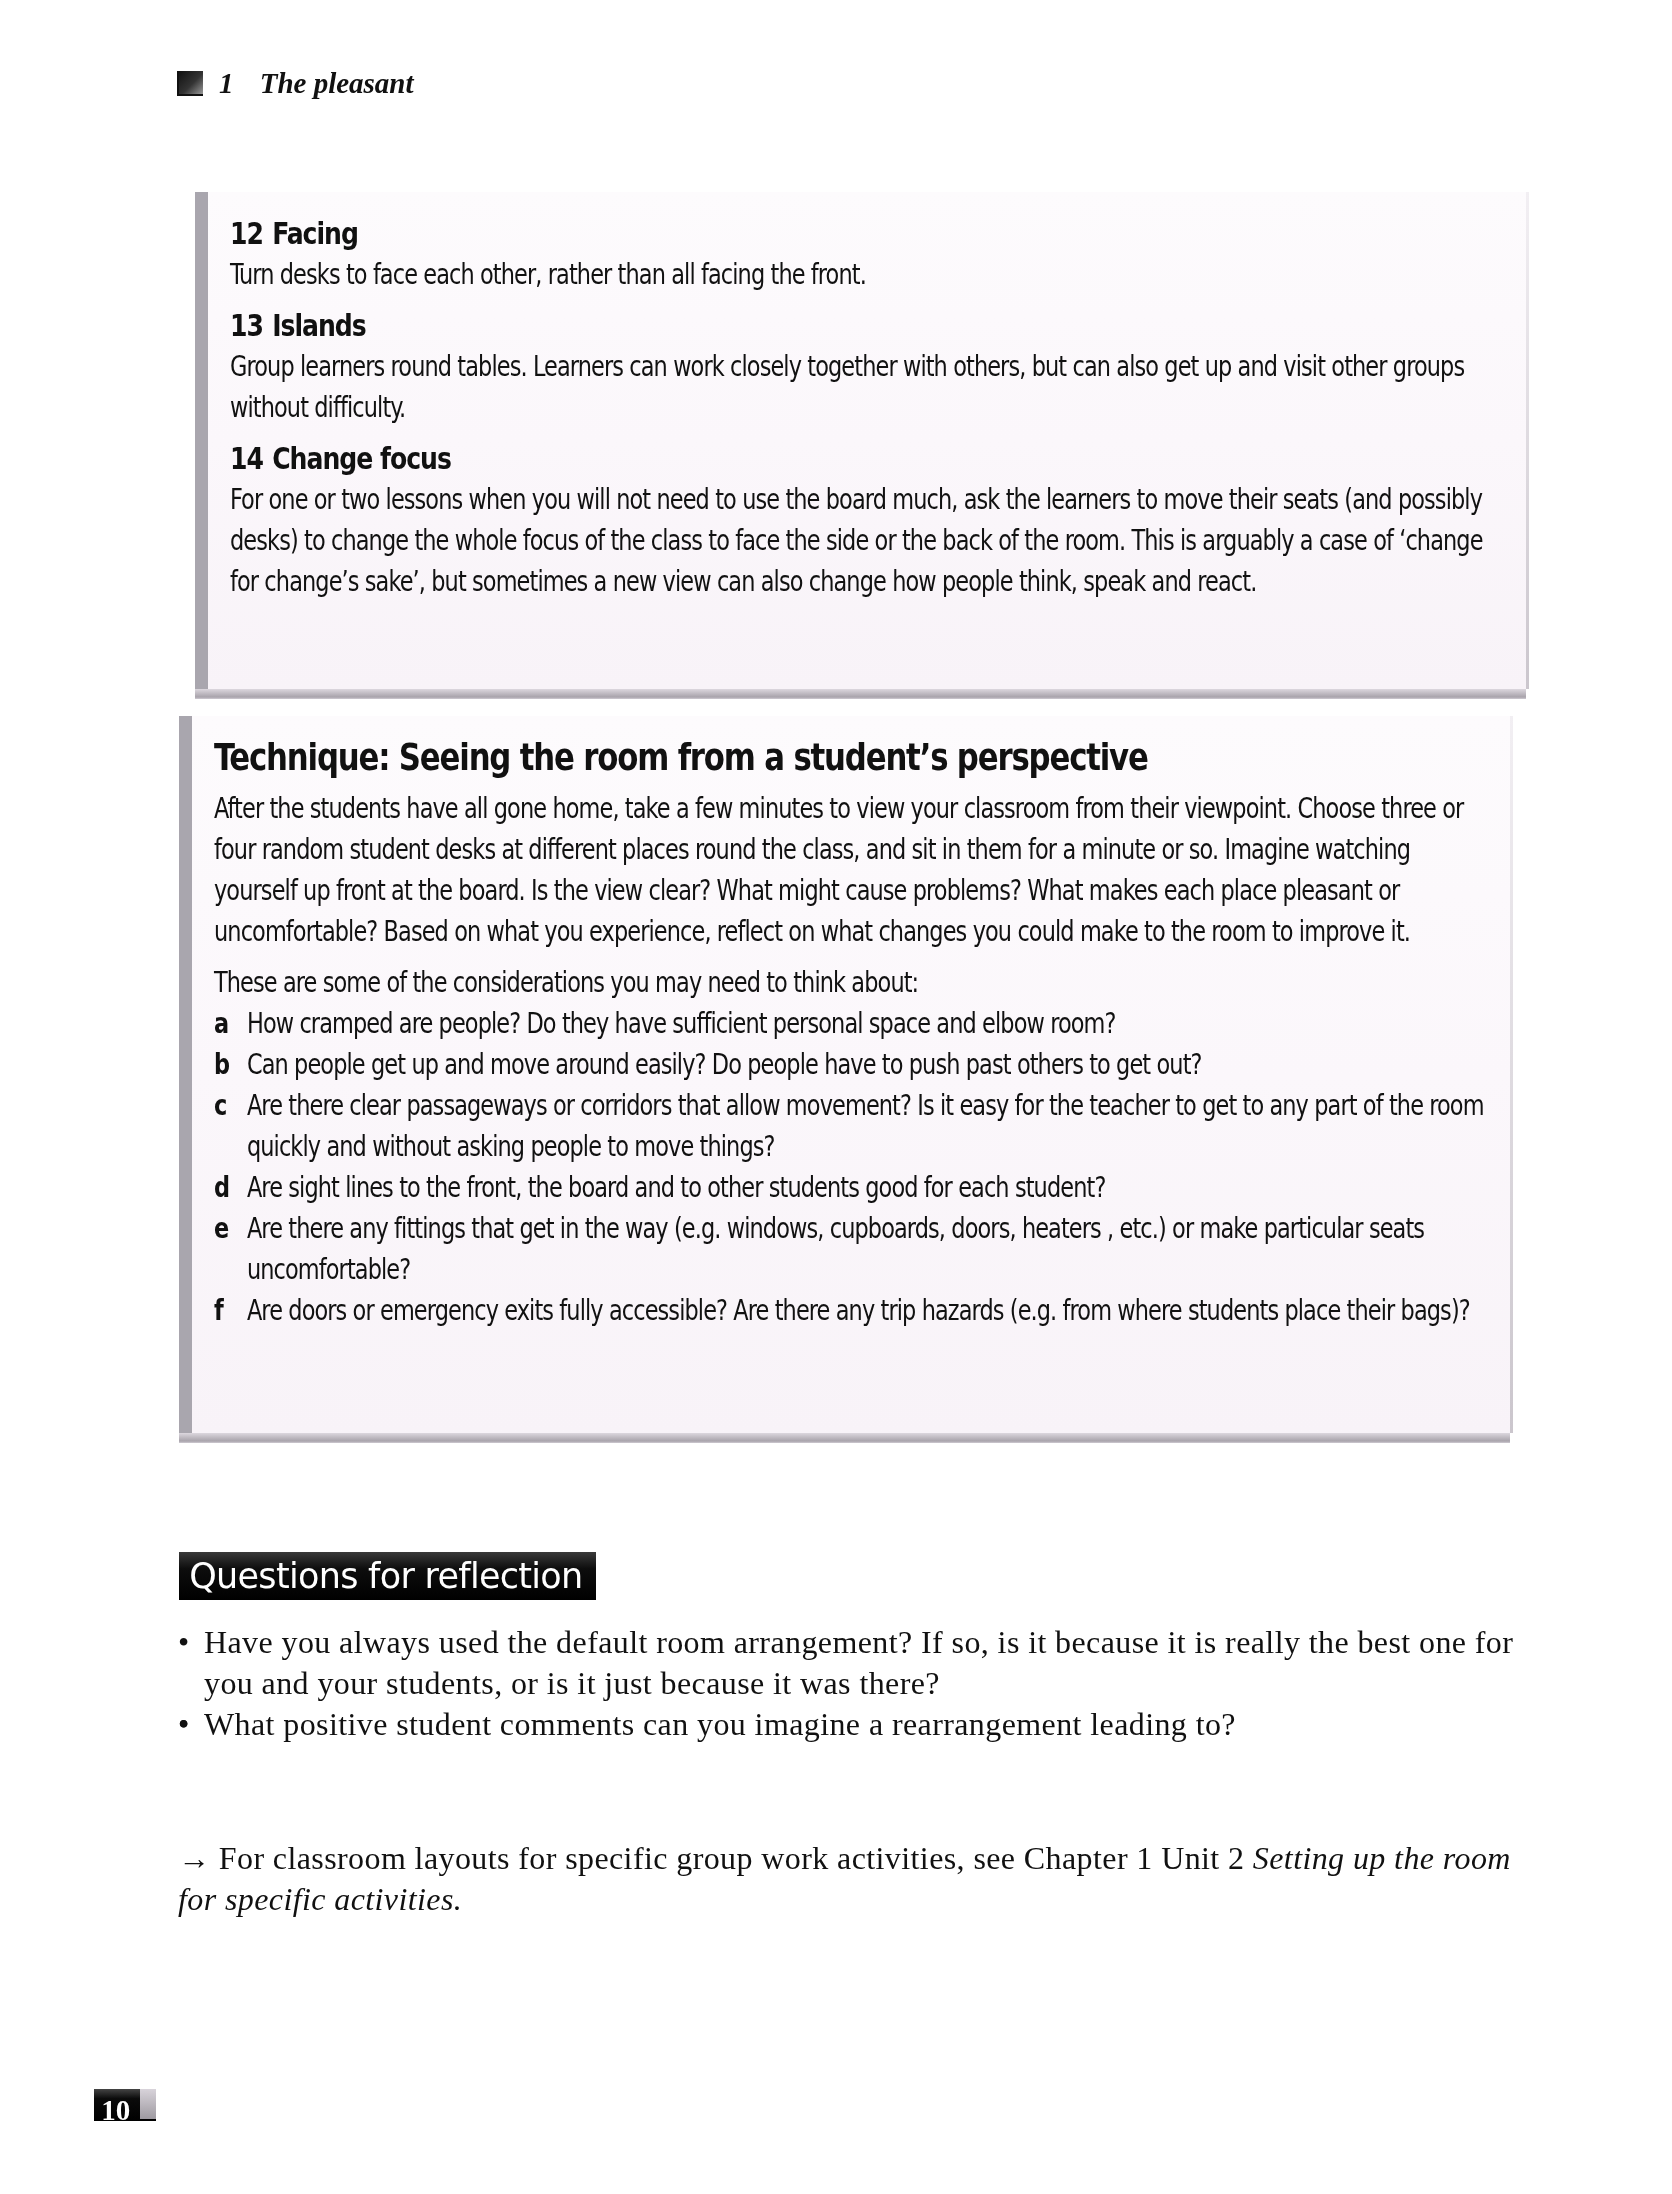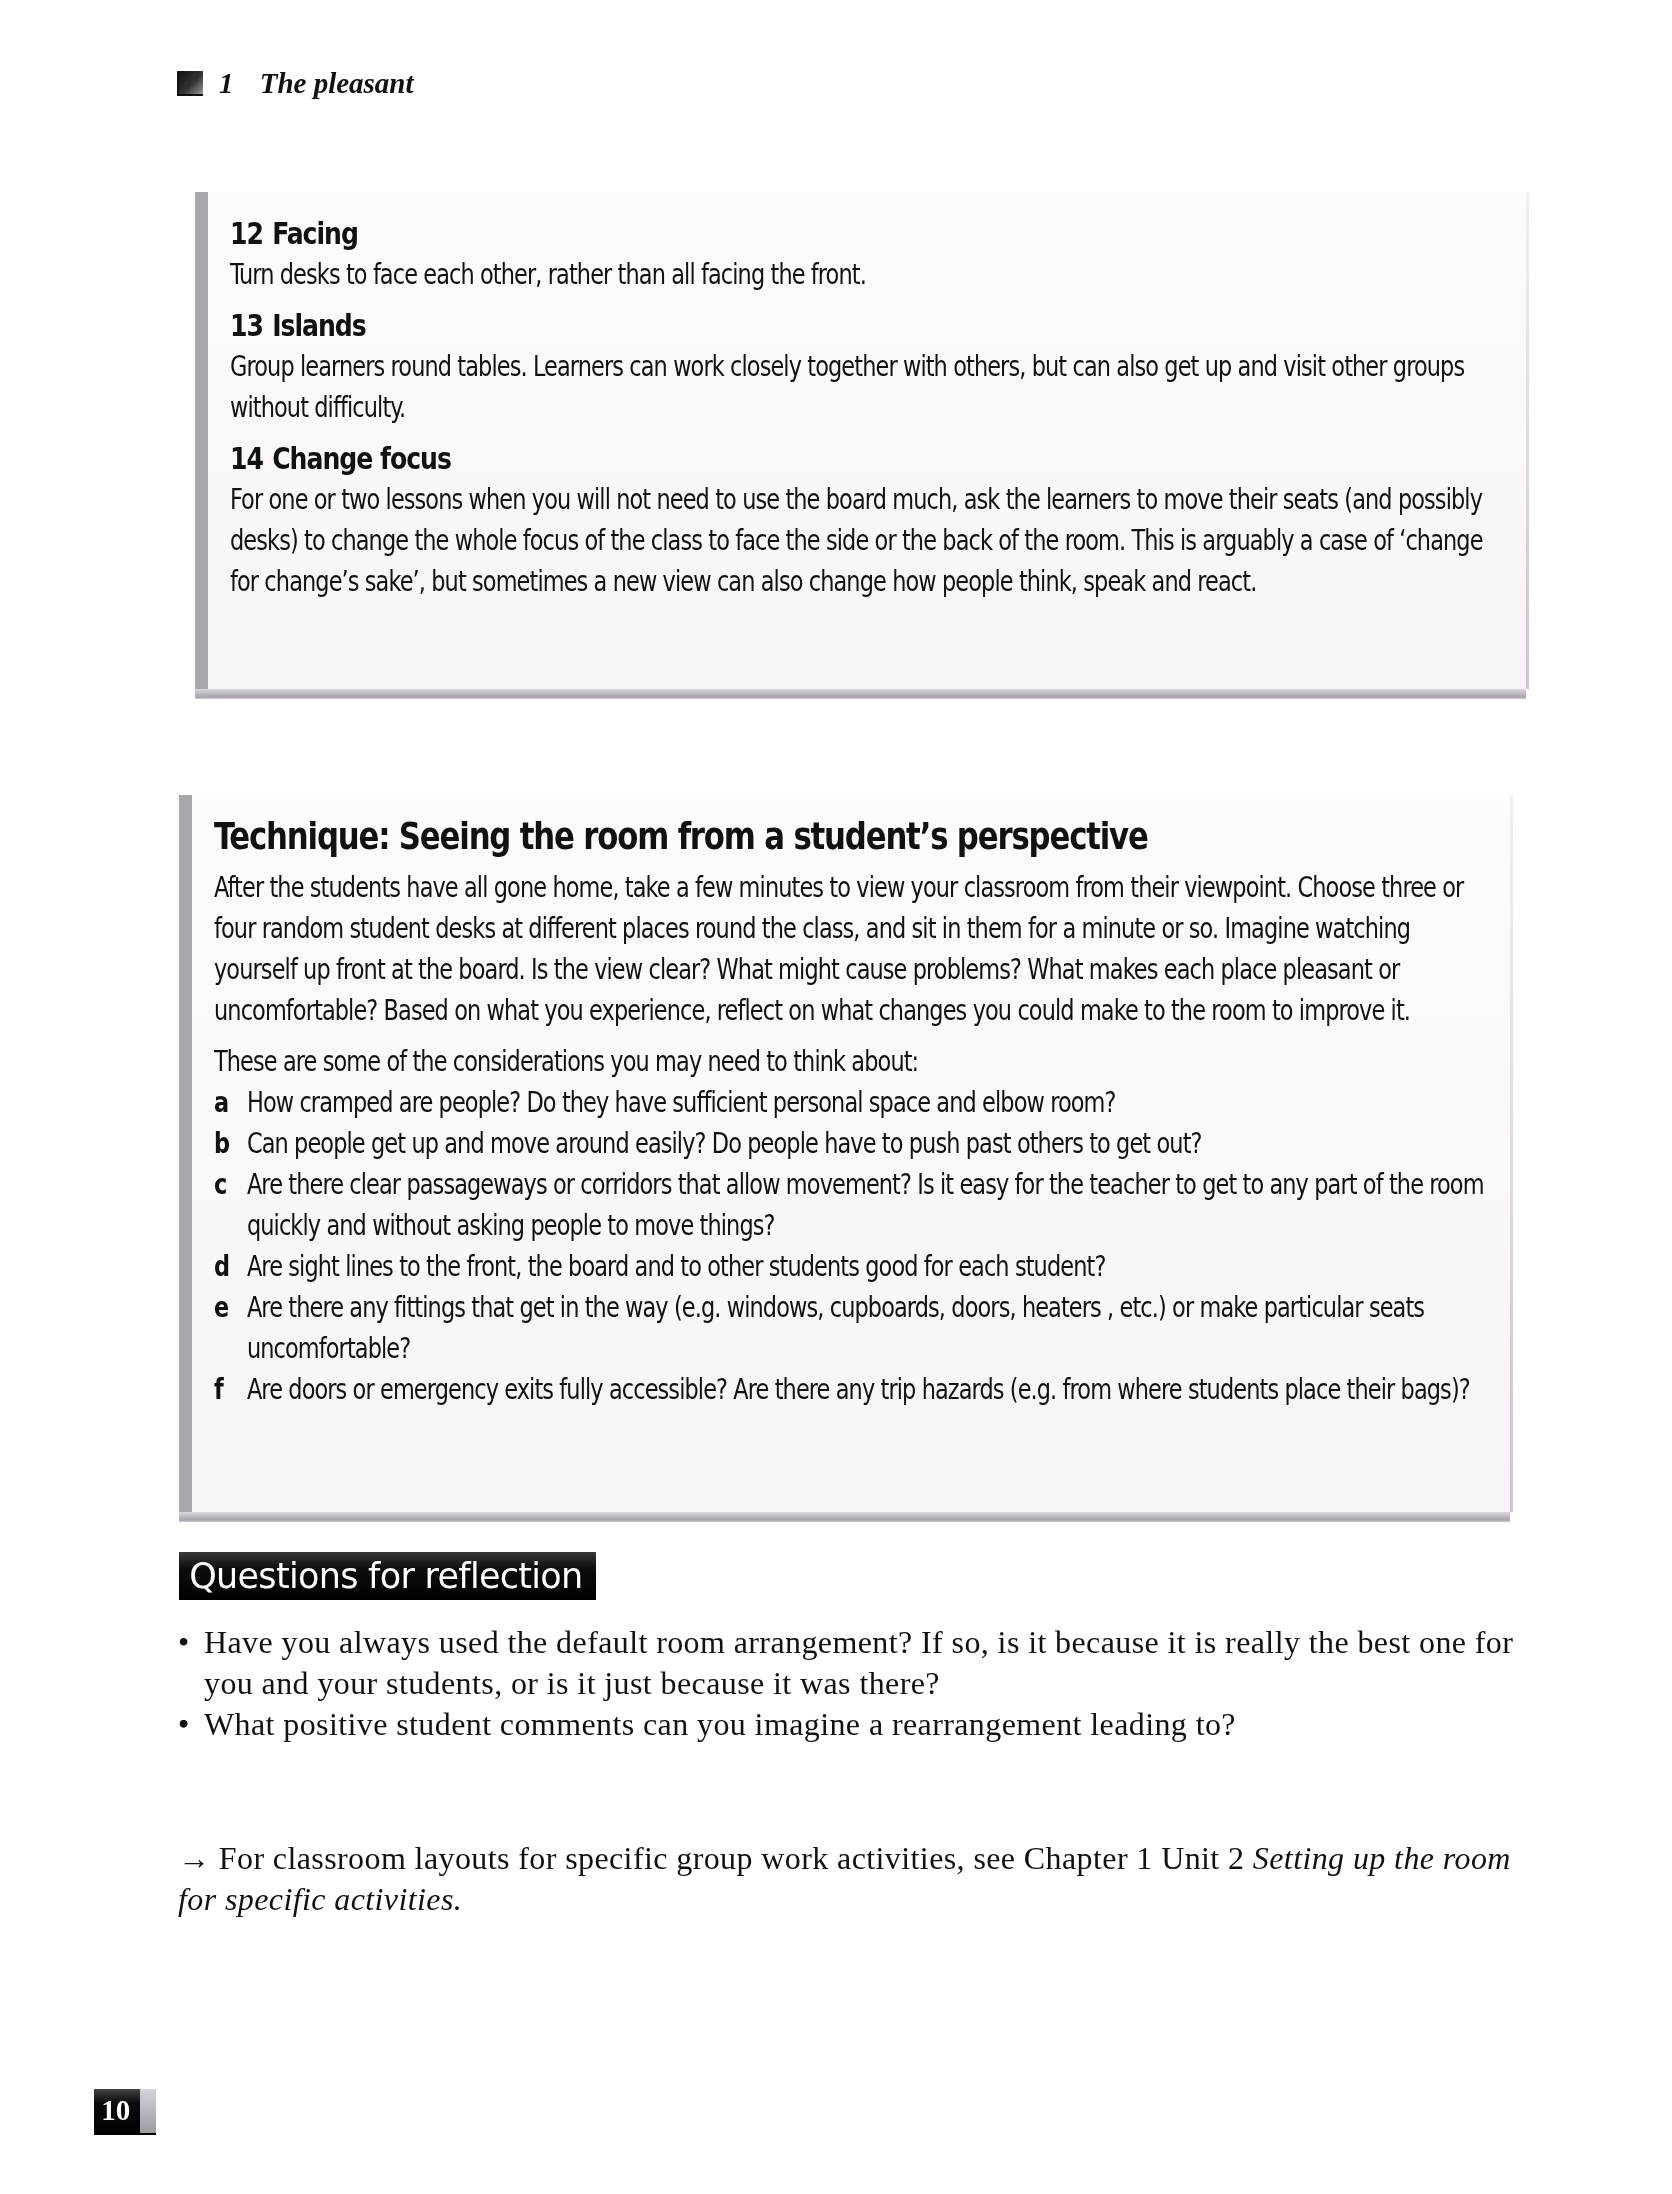--- a/index.html
+++ b/index.html
@@ -31,21 +31,21 @@
   }
   .box::after {
     content: ""; position: absolute; left: -13px; right: 0; bottom: -10.2px; height: 10.2px;
     background: linear-gradient(180deg, #dcd7de 0%, #a8a3ab 80%, #cfcbd2 100%);
   }
   .box::before {
     content: ""; position: absolute; right: -2.9px; top: 0; bottom: 0; width: 2.9px;
     background: linear-gradient(180deg, #f2eff3, #cbc6cd);
   }
   .box1 { top: 192px; height: 497px; padding: 20.5px 14.6px 0 22px; margin-left: 16px; }
-  .box2 { top: 795px; height: 717px; padding: 14.6px 14.6px 0 22px; }
+  .box2 { top: 716px; height: 717px; padding: 14.6px 14.6px 0 22px; }
 
   .item-head {
     font-family: "DejaVu Sans", sans-serif; font-weight: bold;
     font-size: 31px; letter-spacing: -1.1px; line-height: 41px; margin: 0;
     transform: scaleX(0.9); transform-origin: left;
   }
   .item-head .n { margin-right: 10.2px; }
   .body-text {
     font-family: "DejaVu Sans", sans-serif;
     font-size: 28px; line-height: 41px; letter-spacing: -1px;
@@ -90,21 +90,21 @@
   .reflection li { position: relative; padding-left: 26px; }
   .reflection li .bullet { position: absolute; left: 0; top: 0; }
   .crossref {
     position: absolute; left: 178px; top: 1806px; width: 1338px;
     font-family: "Liberation Serif", serif; font-size: 32px; line-height: 41px;
     letter-spacing: 0.4px;
   }
   .crossref .ital { font-style: italic; }
 
   .page-num {
-    position: absolute; left: 94px; top: 2089px; height: 46px;
+    position: absolute; left: 94px; top: 2089px; height: 32px;
     display: flex; align-items: stretch;
   }
   .page-num .n {
     background: linear-gradient(180deg, #444 0%, #0b0b0b 30%, #000 100%);
     color: #fff; font-family: "Liberation Serif", serif; font-weight: bold;
     font-size: 29px; line-height: 42px; padding: 0 10.2px 0 7.3px;
   }
   .page-num .cap {
     width: 16px; background: linear-gradient(180deg, #d8d3da, #9e9aa1);
     border-bottom: 2.9px solid #000;

